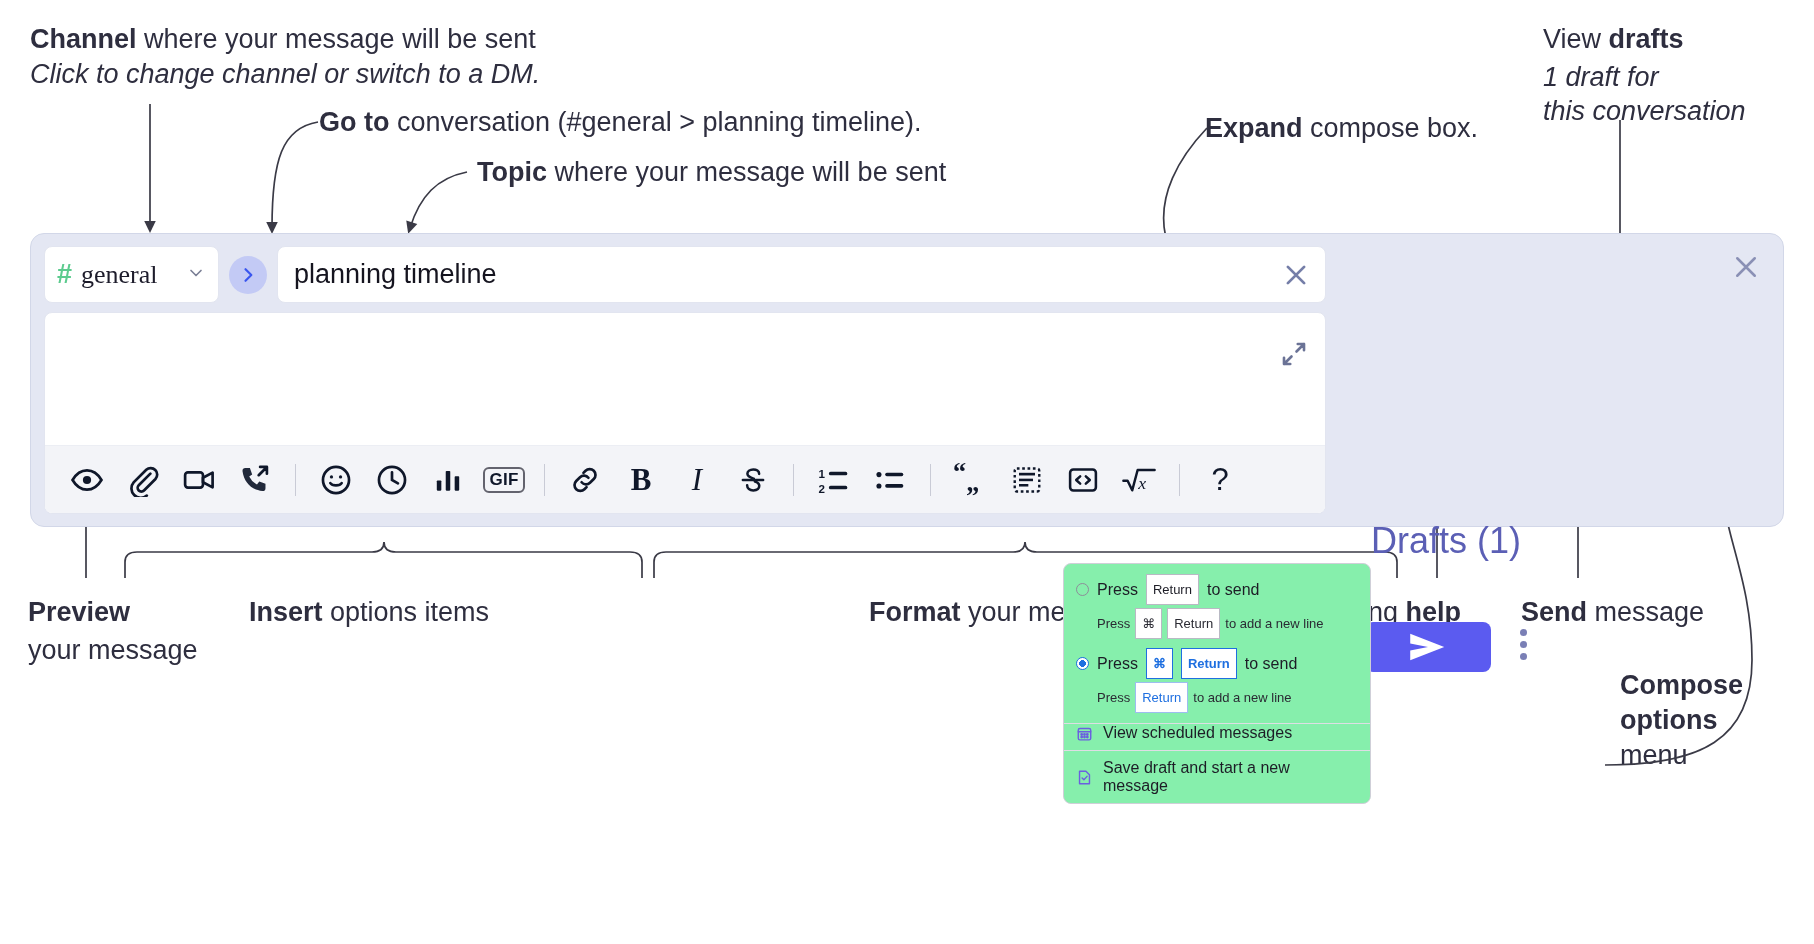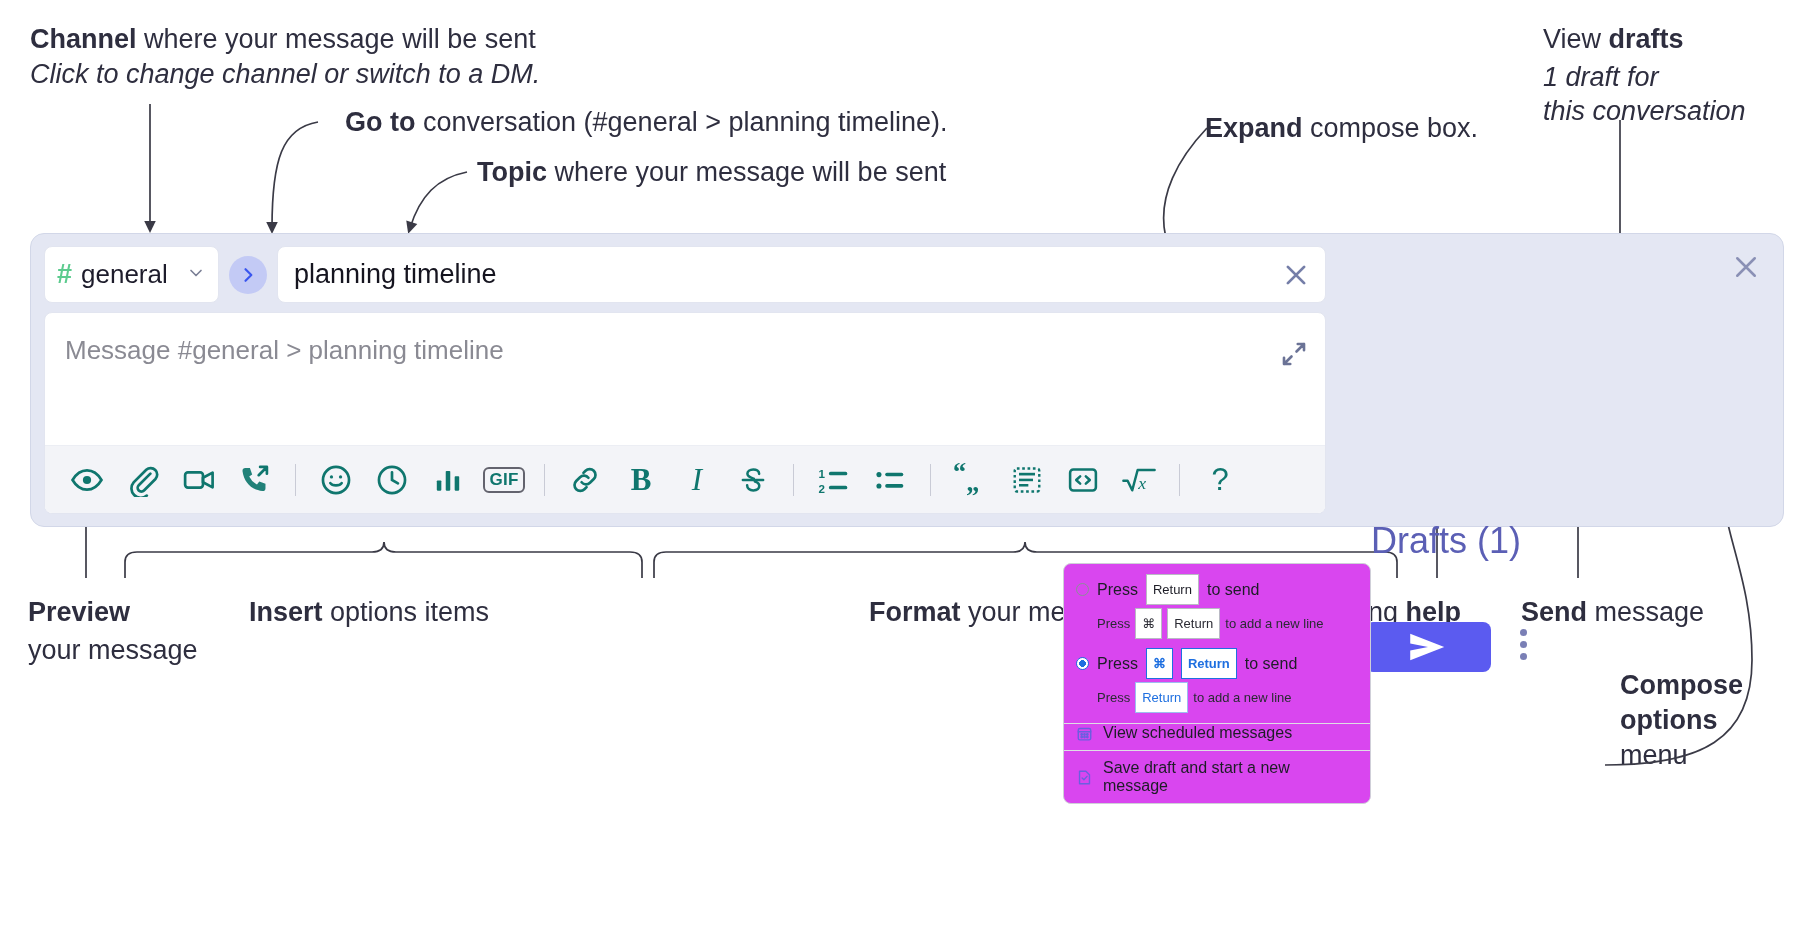--- a/index.html
+++ b/index.html
@@ -34,21 +34,21 @@
     position:absolute; left:13px; top:12px; width:1282px; height:268px;
   }
   
   #header-row { position:absolute; left:0; top:0; height:57px; width:100%; display:flex; align-items:stretch; }
   #channel-select {
     width:175px; background:#fff; border:1px solid #e2e5f0; border-radius:8px;
     display:flex; align-items:center; gap:9px; padding:0 12px;
     font-size:26px; cursor:pointer;
   }
   .hash-icon { color:#5ccb8e; font-weight:bold; font-size:27px; line-height:1; }
-  #channel-name { color:#1d1c2b; font-size:26px; }
+  #channel-name { color:#1d1c2b; font-size:26px;font-family:Liberation Serif, serif; }
   .chev { margin-left:auto; color:#7a7f95; }
   #goto-btn {
     width:38px; height:38px; border-radius:50%;
     background:#c3caf5; color:#3a56ef;
     display:flex; align-items:center; justify-content:center;
     align-self:center; margin:0 10px; cursor:pointer; flex:none;
   }
   #topic-field {
     flex:1; background:#fff; border:1px solid #e2e5f0; border-radius:8px;
     display:flex; align-items:center; padding:0 14px 0 16px;
@@ -62,21 +62,21 @@
     background:#fff; border:1px solid #e2e5f0; border-radius:8px; overflow:hidden;
   }
   #placeholder { position:absolute; left:20px; top:22px; font-size:26px; color:#8a8a93; }
   #expand-btn { position:absolute; right:16px; top:26px; color:#6b7396; cursor:pointer; }
   #toolbar {
     position:absolute; left:0; bottom:0; width:100%; height:68px;
     background:#f3f4f8; border-top:1px solid #eceef4;
     display:flex; align-items:center; padding:0 16px; gap:4px;
   }
   .tb { width:52px; height:52px; display:flex; align-items:center; justify-content:center;
-        color:#0f766e; cursor:pointer; flex:none; }
+        color:#0f172a; cursor:pointer; flex:none; }
   .tb-sep { width:1px; height:32px; background:#c9cbd6; margin:0 10px; flex:none; }
   .tb svg { display:block; }
   .gif-box { border:2px solid #63636e; border-radius:6px; font-size:17px; font-weight:bold;
              padding:1px 4px; letter-spacing:.3px; }
   .bold-g { font-size:31px; font-family:"Liberation Serif", serif; font-weight:bold; }
   .ital-g { font-size:31px; font-family:"Liberation Serif", serif; font-style:italic; }
   .help-g { font-size:31px; }
 
   
   #drafts-link {
@@ -88,21 +88,21 @@
     background:#5b5bf0; border-radius:8px; display:flex; align-items:center; justify-content:center;
     cursor:pointer;
   }
   #kebab { position:absolute; left:1481px; top:395px; width:22px; display:flex;
            flex-direction:column; align-items:center; gap:5px; cursor:pointer; }
   #kebab i { display:block; width:7px; height:7px; border-radius:50%; background:#7a7fb5; }
 
   
   #options-menu {
     position:absolute; left:1063px; top:563px; width:308px;
-    background:#d946ef; border:1px solid #cfcfd8; border-radius:8px;
+    background:#86efac; border:1px solid #cfcfd8; border-radius:8px;
     font-size:15px; color:#1d1d26;
   }
   .opt-sec { padding:10px 12px 8px 12px; }
   .opt-row { display:flex; align-items:center; gap:8px; margin-bottom:3px; }
   .radio { width:13px; height:13px; border:1.5px solid #8d8d99; border-radius:50%; flex:none; }
   .radio.on { border-color:#1e6fe0; background:
       radial-gradient(circle, #1e6fe0 0 45%, #fff 46% 100%); }
   .opt-main { font-size:16px; }
   .opt-sub { font-size:13px; color:#2a2a33; display:flex; align-items:center; gap:5px;
              margin:0 0 9px 21px; }
@@ -117,21 +117,21 @@
 </head>
 <body>
 
 <div class="stage">
 
   <div class="anno a-lg" style="left:30px; top:22px; width:640px;">
     <div><b>Channel</b><span> where your message will be sent</span></div>
     <div style=""><i>Click to change channel or switch to a DM.</i></div>
   </div>
 
-  <div class="anno a-lg" style="left:345px; top:105px; width:700px;">
+  <div class="anno a-lg" style="left:319px; top:105px; width:700px;">
     <b>Go to</b><span> conversation (#general &gt; planning timeline).</span>
   </div>
 
   <div class="anno a-lg" style="left:477px; top:155px; width:640px;">
     <b>Topic</b><span> where your message will be sent</span>
   </div>
 
   <div class="anno a-lg" style="left:1205px; top:111px; width:400px;">
     <b>Expand</b><span> compose box.</span>
   </div>
@@ -233,21 +233,20 @@
           <span id="topic-value">planning timeline</span>
           <span id="topic-clear">
             <svg width="30" height="30" viewBox="0 0 24 24" fill="none" stroke="currentColor" stroke-width="2.2" stroke-linecap="round">
                 <path d="M5.5 5.5 L18.5 18.5 M18.5 5.5 L5.5 18.5"></path>
               </svg>
           </span>
         </div>
       </div>
 
       <div id="message-box">
-        <div id="placeholder">Message #general &gt; planning timeline</div>
 
         <div id="expand-btn">
           <svg width="30" height="30" viewBox="0 0 24 24" fill="none" stroke="currentColor" stroke-width="2.1" stroke-linecap="round" stroke-linejoin="round">
             <path d="M20 4 L14 10 M20 4 L20 9 M20 4 L15 4"></path>
             <path d="M4 20 L10 14 M4 20 L4 15 M4 20 L9 20"></path>
           </svg>
         </div>
 
         <div id="toolbar">
 

